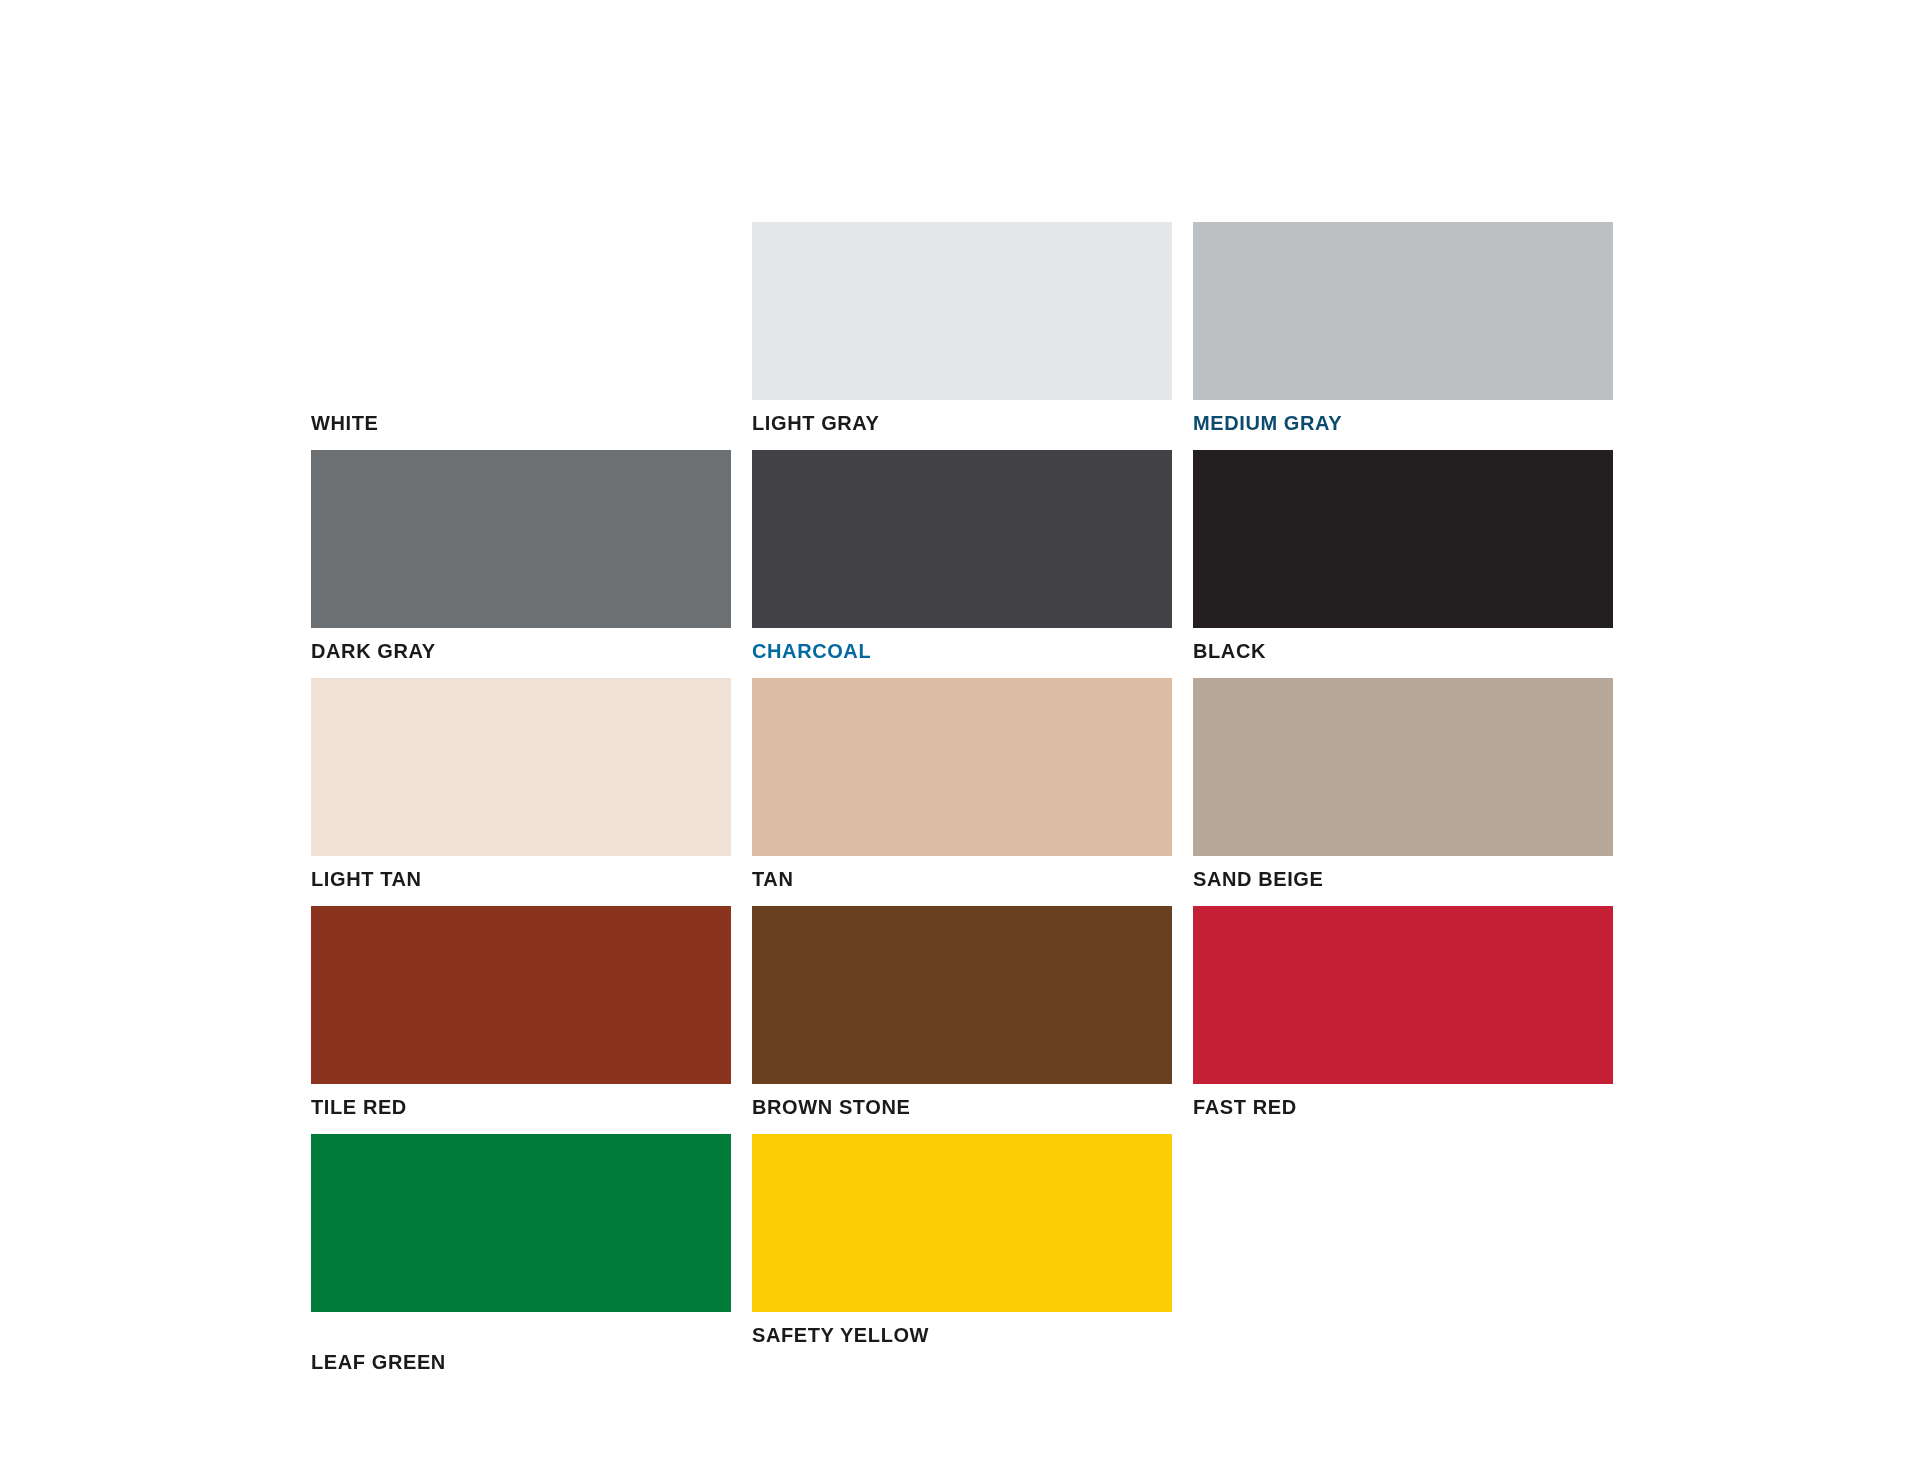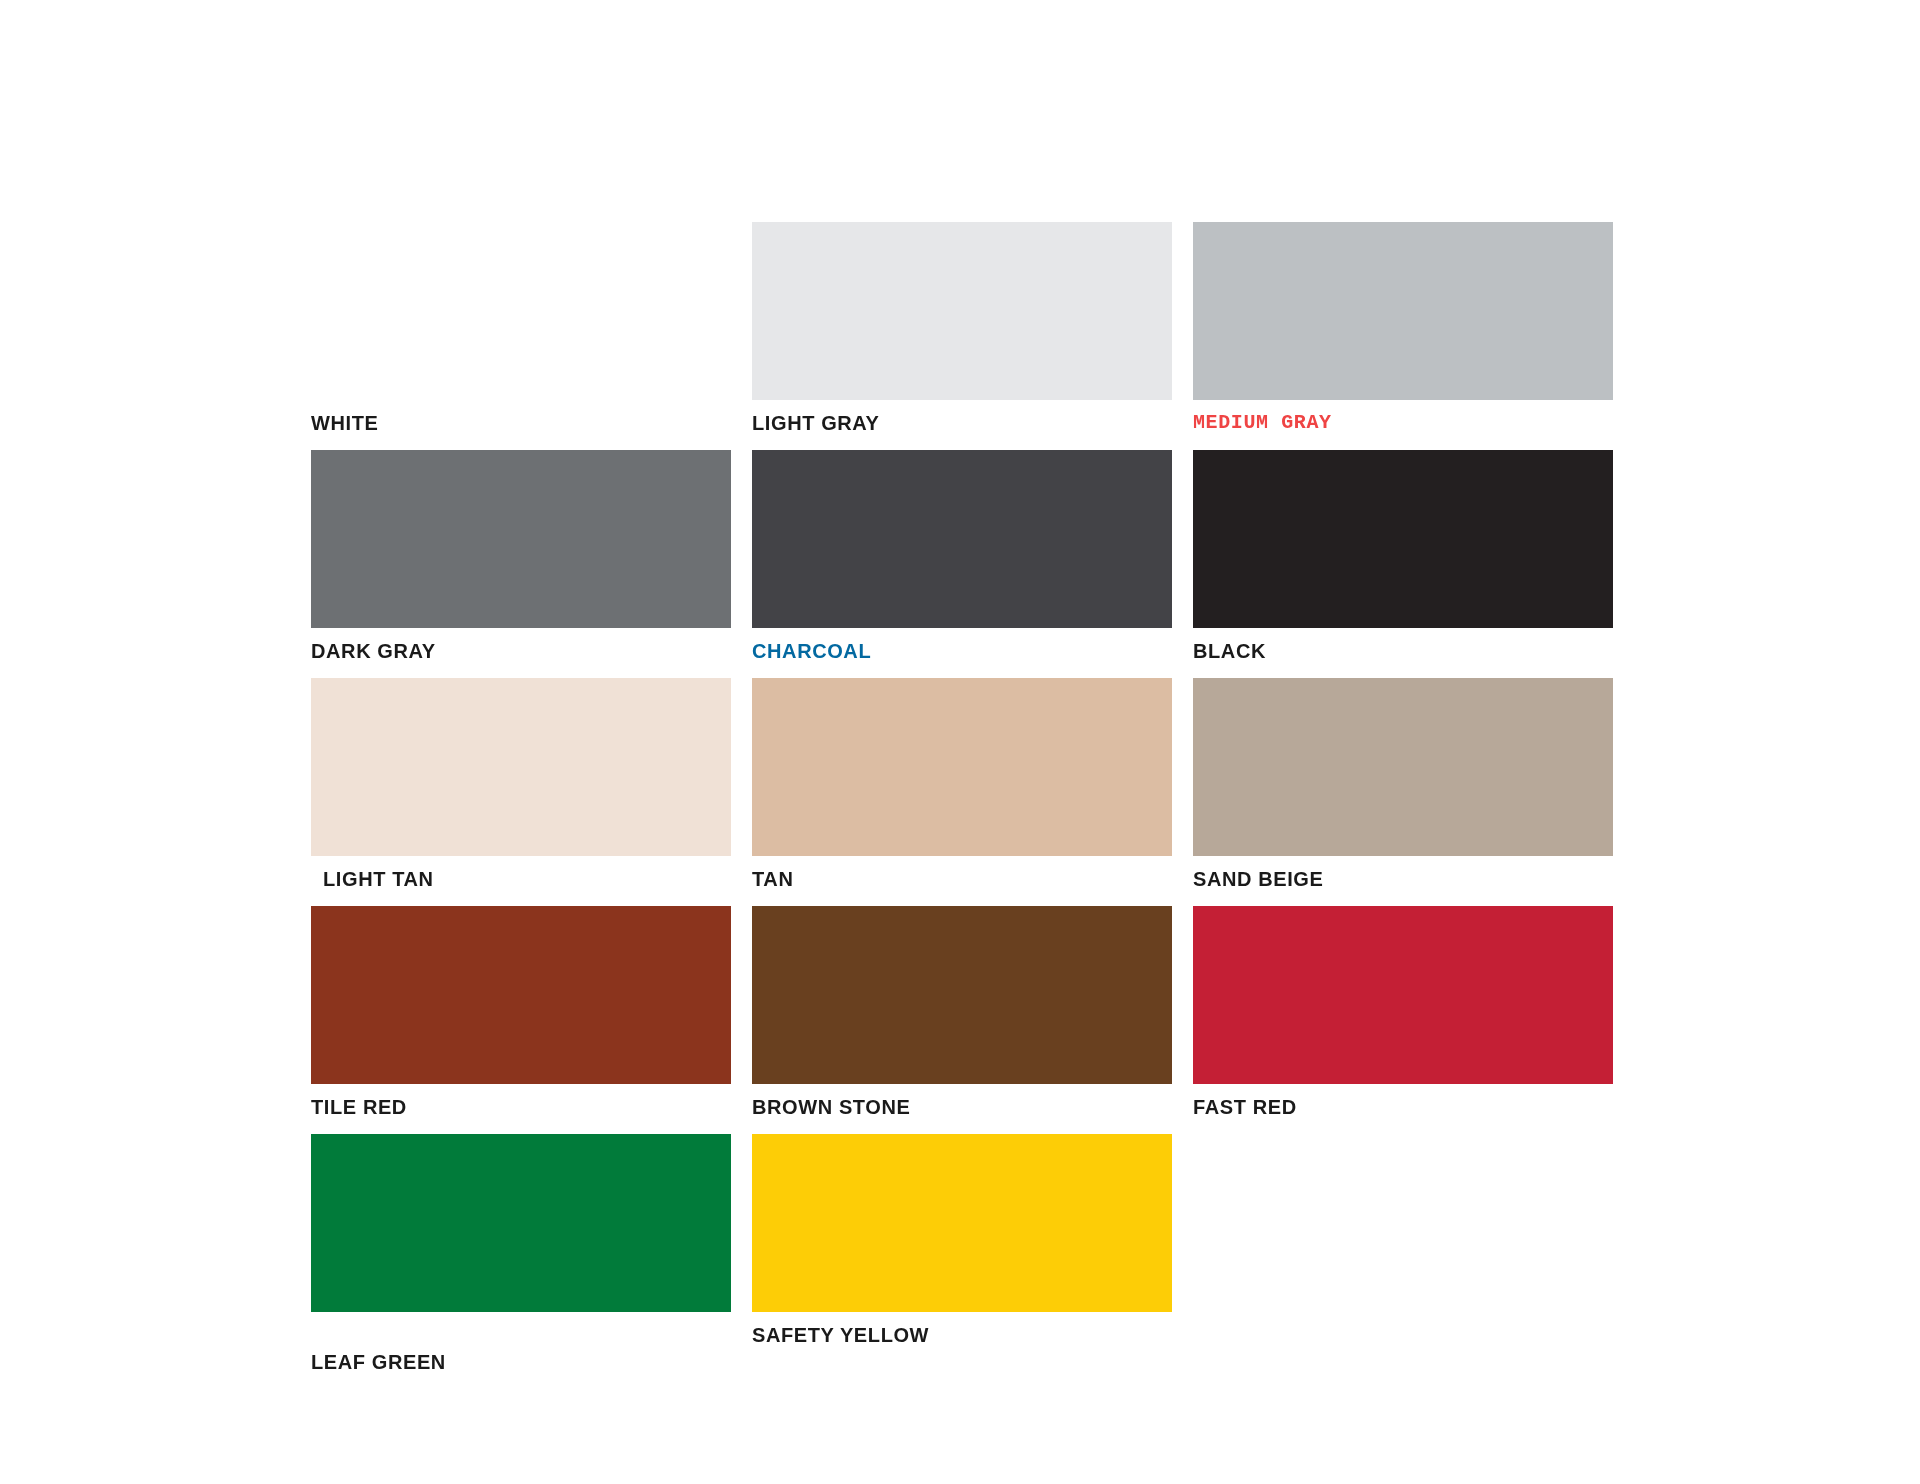--- a/index.html
+++ b/index.html
@@ -84,37 +84,37 @@
         <div class="swatch-cell">
           <div class="swatch-chip is-white" style="background: rgb(255, 255, 255);"></div>
           <div class="swatch-label" style="color: rgb(26, 26, 26);">WHITE</div>
         </div>
         <div class="swatch-cell">
           <div class="swatch-chip" style="background: rgb(230, 231, 233);"></div>
           <div class="swatch-label" style="color: rgb(26, 26, 26);">LIGHT GRAY</div>
         </div>
         <div class="swatch-cell">
           <div class="swatch-chip" style="background: rgb(188, 192, 195);"></div>
-          <div class="swatch-label" style="color: #ef4444; font-family: Liberation Mono, monospace;">MEDIUM GRAY</div>
+          <div class="swatch-label" style="color: #0c4a6e;">MEDIUM GRAY</div>
         </div>
         <div class="swatch-cell">
           <div class="swatch-chip" style="background: rgb(109, 112, 115);"></div>
           <div class="swatch-label" style="color: rgb(26, 26, 26);">DARK GRAY</div>
         </div>
         <div class="swatch-cell">
           <div class="swatch-chip" style="background: rgb(67, 67, 71);"></div>
           <div class="swatch-label" style="color: #0369a1;">CHARCOAL</div>
         </div>
         <div class="swatch-cell">
           <div class="swatch-chip" style="background: rgb(35, 31, 32);"></div>
           <div class="swatch-label" style="color: rgb(26, 26, 26);">BLACK</div>
         </div>
         <div class="swatch-cell">
           <div class="swatch-chip" style="background: rgb(240, 225, 214);"></div>
-          <div class="swatch-label" style="color: rgb(26, 26, 26); margin-left: 12px;">LIGHT TAN</div>
+          <div class="swatch-label" style="color: rgb(26, 26, 26);">LIGHT TAN</div>
         </div>
         <div class="swatch-cell">
           <div class="swatch-chip" style="background: rgb(220, 189, 163);"></div>
           <div class="swatch-label" style="color: rgb(26, 26, 26);">TAN</div>
         </div>
         <div class="swatch-cell">
           <div class="swatch-chip" style="background: rgb(183, 168, 153);"></div>
           <div class="swatch-label" style="color: rgb(26, 26, 26); text-align: center;">SAND BEIGE</div>
         </div>
         <div class="swatch-cell">

